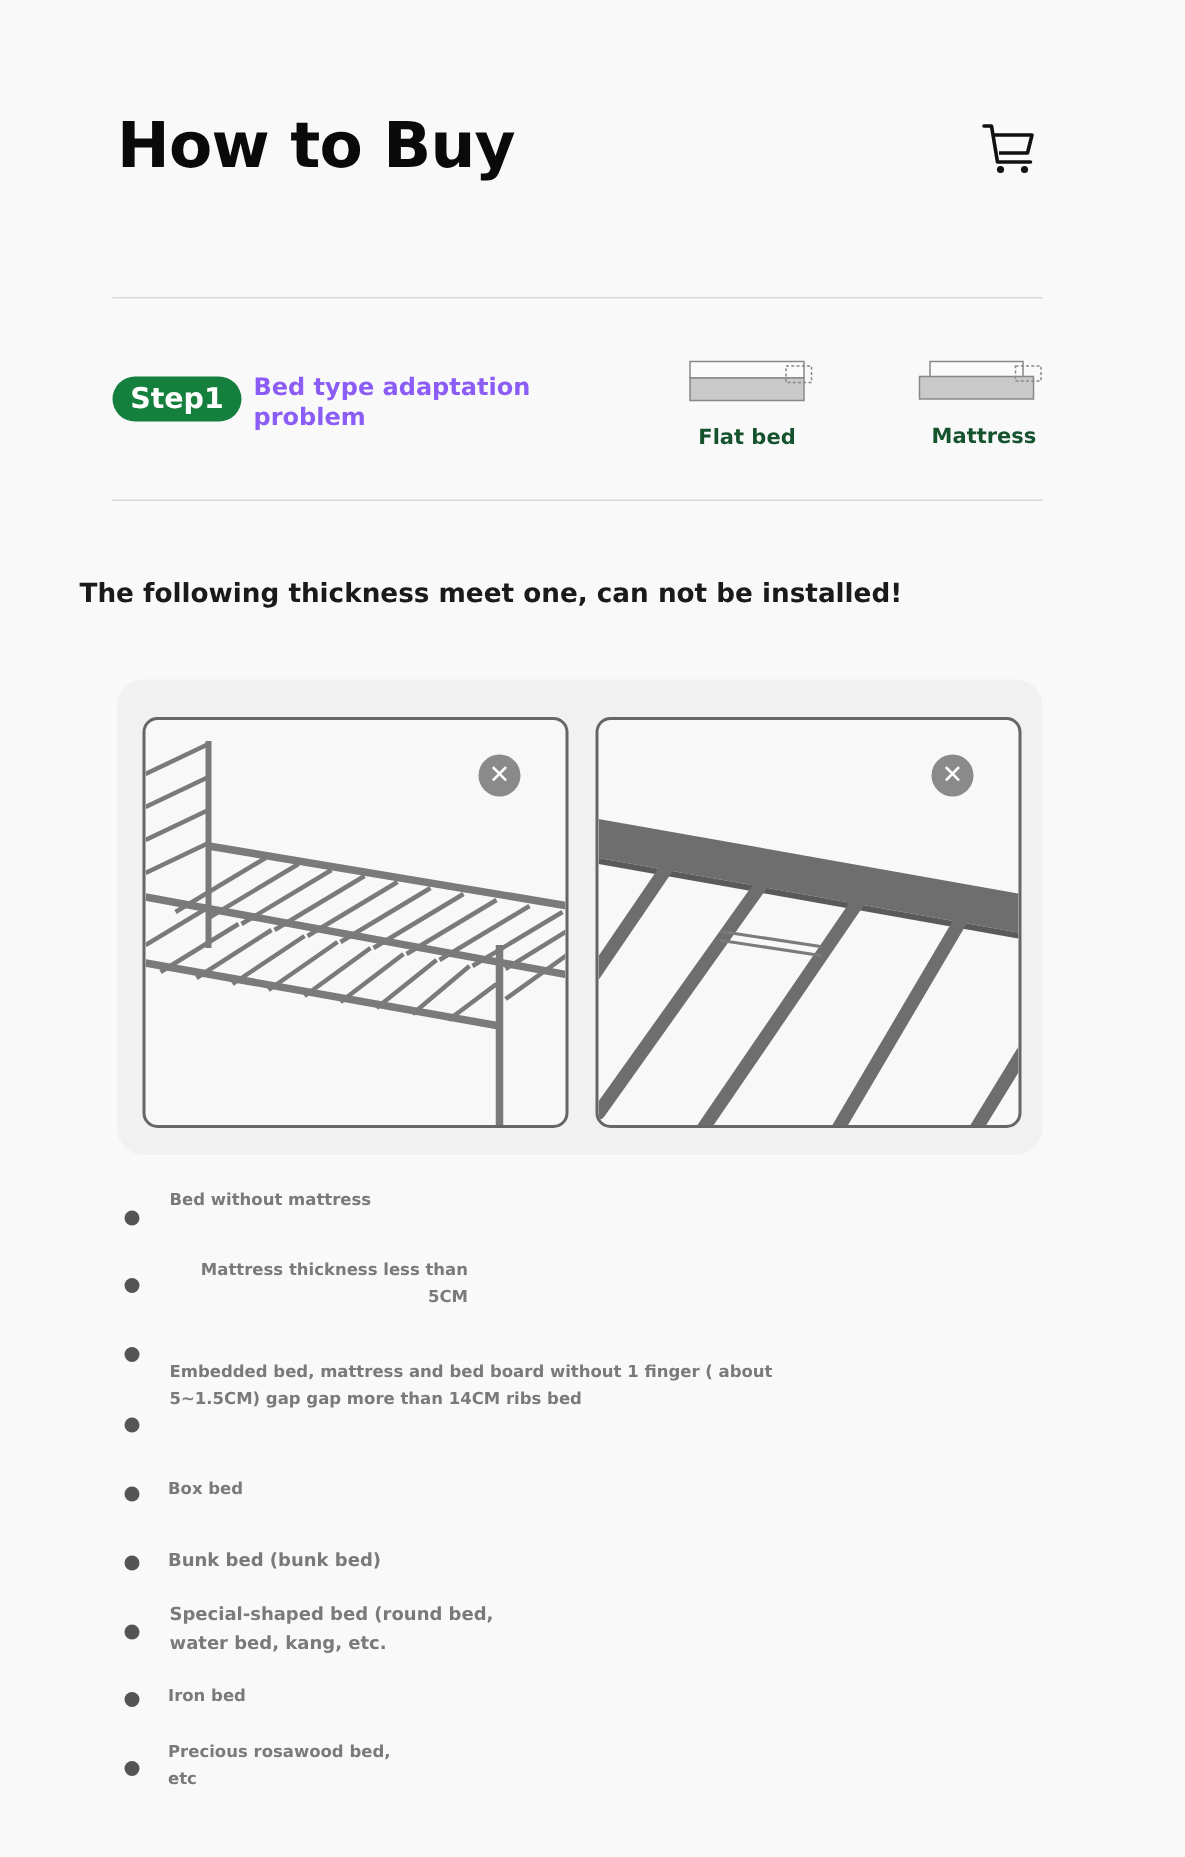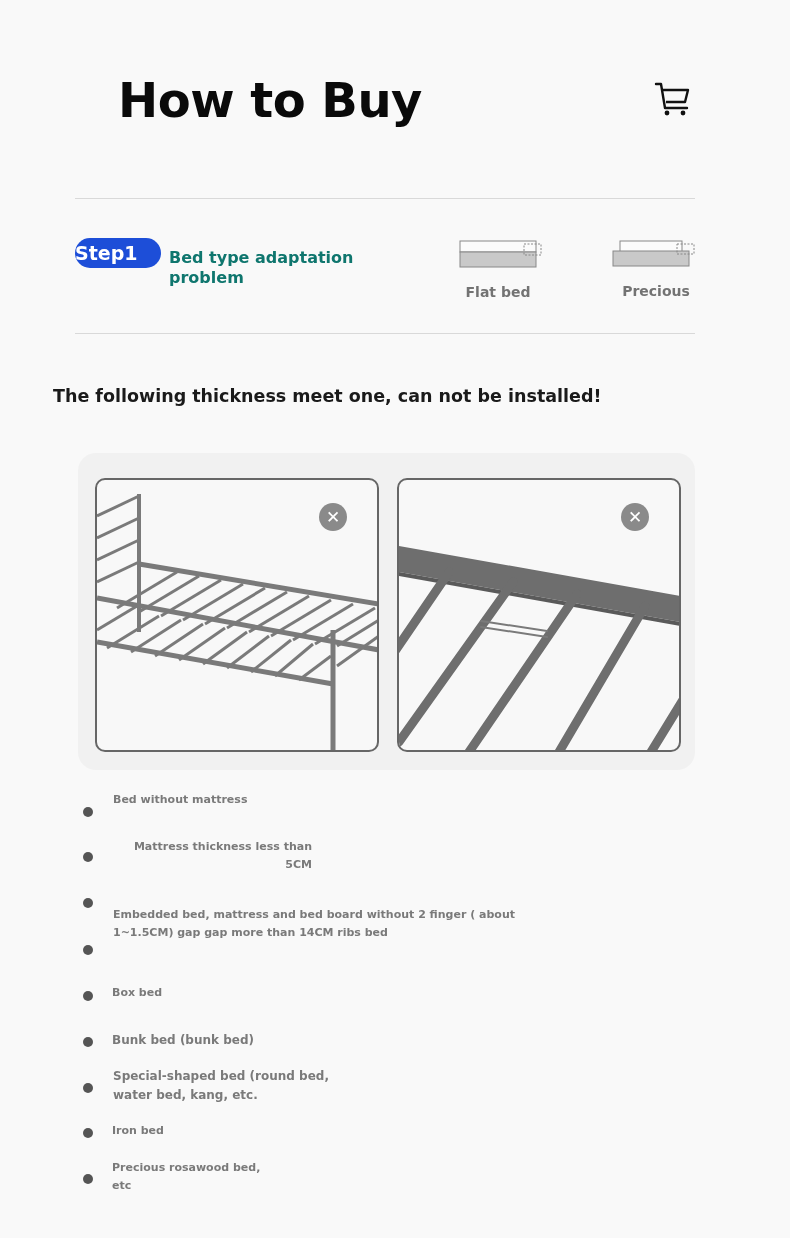--- a/index.html
+++ b/index.html
@@ -1,30 +1,30 @@
 <!DOCTYPE html>
 <html><head>
 <meta charset="utf-8">
 <style>
   html, body { margin: 0; padding: 0; }
   body {
     width: 790px; height: 1238px; background: #f9f9f9; position: relative; overflow: hidden;
     font-family: "DejaVu Sans", "Liberation Sans", sans-serif;
   }
   .abs { position: absolute; }
-  .title { left: 78px; top: 72px; font-size: 48px; font-weight: bold; color: #0a0a0a; letter-spacing: -0.5px; margin-left: 40px; }
+  .title { left: 78px; top: 72px; font-size: 42px; font-weight: bold; color: #0a0a0a; letter-spacing: -0.5px; }
   .cart { left: 654px; top: 80px; width: 38px; height: 38px; }
   .rule { left: 75px; width: 620px; height: 1px; background: #d9d9d9; }
   .step-badge {
-    left: 75px; top: 238px; width: 86px; height: 30px; background: #1d4ed8; color: #fff;
-    border-radius: 15px; font-size: 19px; font-weight: bold; line-height: 30px;
+    left: 75px; top: 251px; width: 86px; height: 30px; background: #15803d; color: #fff;
+    border-radius: 15px; font-size: 19px; font-weight: bold; text-align: center; line-height: 30px;
   }
-  .step-title { left: 169px; top: 248px; width: 230px; font-size: 16px; font-weight: bold; color: #0f766e; line-height: 20px; }
+  .step-title { left: 169px; top: 248px; width: 230px; font-size: 16px; font-weight: bold; color: #8b5cf6; line-height: 20px; }
   .bedicon { width: 84px; height: 30px; }
-  .bedlabel { font-size: 14px; font-weight: bold; color: #737373; text-align: center; width: 110px; }
+  .bedlabel { font-size: 14px; font-weight: bold; color: #14532d; text-align: center; width: 110px; }
   .warn { left: 53px; top: 386px; font-size: 17.5px; font-weight: bold; color: #1a1a1a; }
   .panel { left: 78px; top: 453px; width: 617px; height: 317px; background: #f1f1f1; border-radius: 18px; }
   .card {
     top: 478px; width: 280px; height: 270px; border: 2px solid #666; border-radius: 10px;
     background: #f8f8f8; overflow: hidden;
   }
   .xbadge {
     width: 28px; height: 28px; border-radius: 50%; background: #8a8a8a; color: #fff;
     font-size: 17px; font-weight: bold; text-align: center; line-height: 28px;
   }
@@ -52,21 +52,21 @@
   <rect x="2" y="13" width="76" height="15" fill="#c9c9c9" stroke="#888" stroke-width="1"></rect>
   <rect x="66" y="5" width="17" height="11" fill="none" stroke="#888" stroke-width="1" stroke-dasharray="2,1.5"></rect>
 </svg>
 <div class="abs bedlabel" style="left:443px; top:284px;">Flat bed</div>
 
 <svg class="abs bedicon" style="left:611px; top:239px;" viewBox="0 0 84 30">
   <rect x="9" y="2" width="62" height="11" fill="#fbfbfb" stroke="#888" stroke-width="1"></rect>
   <rect x="2" y="12" width="76" height="15" fill="#c9c9c9" stroke="#888" stroke-width="1"></rect>
   <rect x="66" y="5" width="17" height="10" fill="none" stroke="#888" stroke-width="1" stroke-dasharray="2,1.5"></rect>
 </svg>
-<div class="abs bedlabel" style="left:601px; top:283px;">Precious</div>
+<div class="abs bedlabel" style="left:601px; top:283px;">Mattress</div>
 
 <div class="abs rule" style="top:333px;"></div>
 
 <div class="abs warn">The following thickness meet one, can not be installed!</div>
 
 <div class="abs panel"></div>
 
 <div class="abs card" style="left:95px;">
   <svg width="280" height="270" viewBox="0 0 280 270">
     <g stroke="#7a7a7a" fill="none" stroke-linecap="butt">
@@ -139,21 +139,21 @@
 </div>
 
 <div class="abs bullet" style="left:83px; top:807px;"></div>
 <div class="abs item" style="left:113px; top:791px; width:160px;">Bed without mattress</div>
 
 <div class="abs bullet" style="left:83px; top:852px;"></div>
 <div class="abs item" style="left:112px; top:838px; width:200px;text-align:right;">Mattress thickness less than 5CM</div>
 
 <div class="abs bullet" style="left:83px; top:898px;"></div>
 <div class="abs bullet" style="left:83px; top:945px;"></div>
-<div class="abs item" style="left:113px; top:906px; width:460px;">Embedded bed, mattress and bed board without 2 finger ( about 1~1.5CM) gap gap more than 14CM ribs bed</div>
+<div class="abs item" style="left:113px; top:906px; width:460px;">Embedded bed, mattress and bed board without 1 finger ( about 5~1.5CM) gap gap more than 14CM ribs bed</div>
 
 <div class="abs bullet" style="left:83px; top:991px;"></div>
 <div class="abs item" style="left:112px; top:984px;">Box bed</div>
 
 <div class="abs bullet" style="left:83px; top:1037px;"></div>
 <div class="abs item" style="left:112px; top:1031px; font-size:12px;">Bunk bed (bunk bed)</div>
 
 <div class="abs bullet" style="left:83px; top:1083px;"></div>
 <div class="abs item" style="left:113px; top:1067px; width:240px; font-size:12px; line-height:19px;">Special-shaped bed (round bed, water bed, kang, etc.</div>
 

